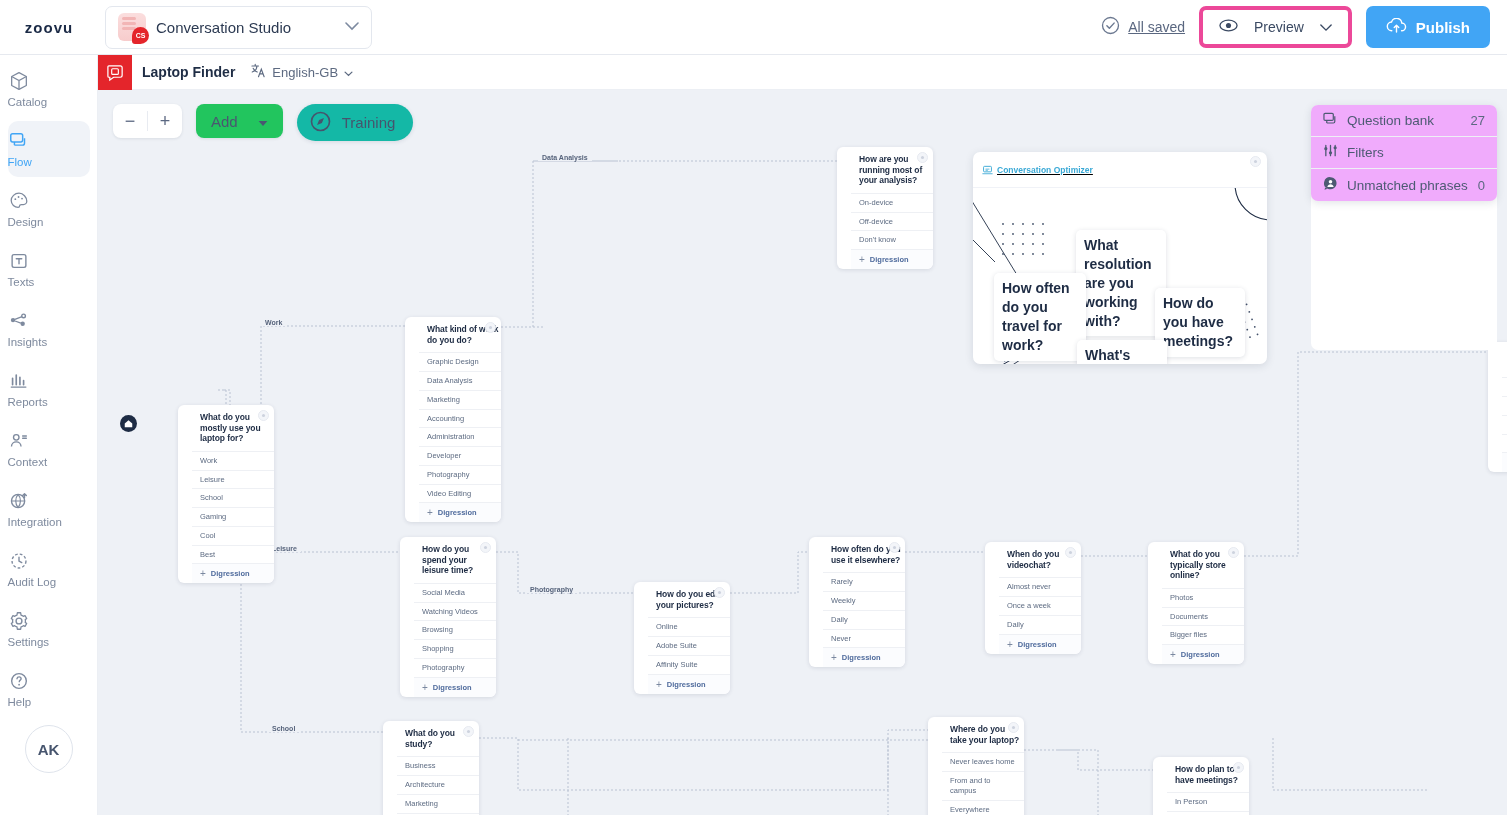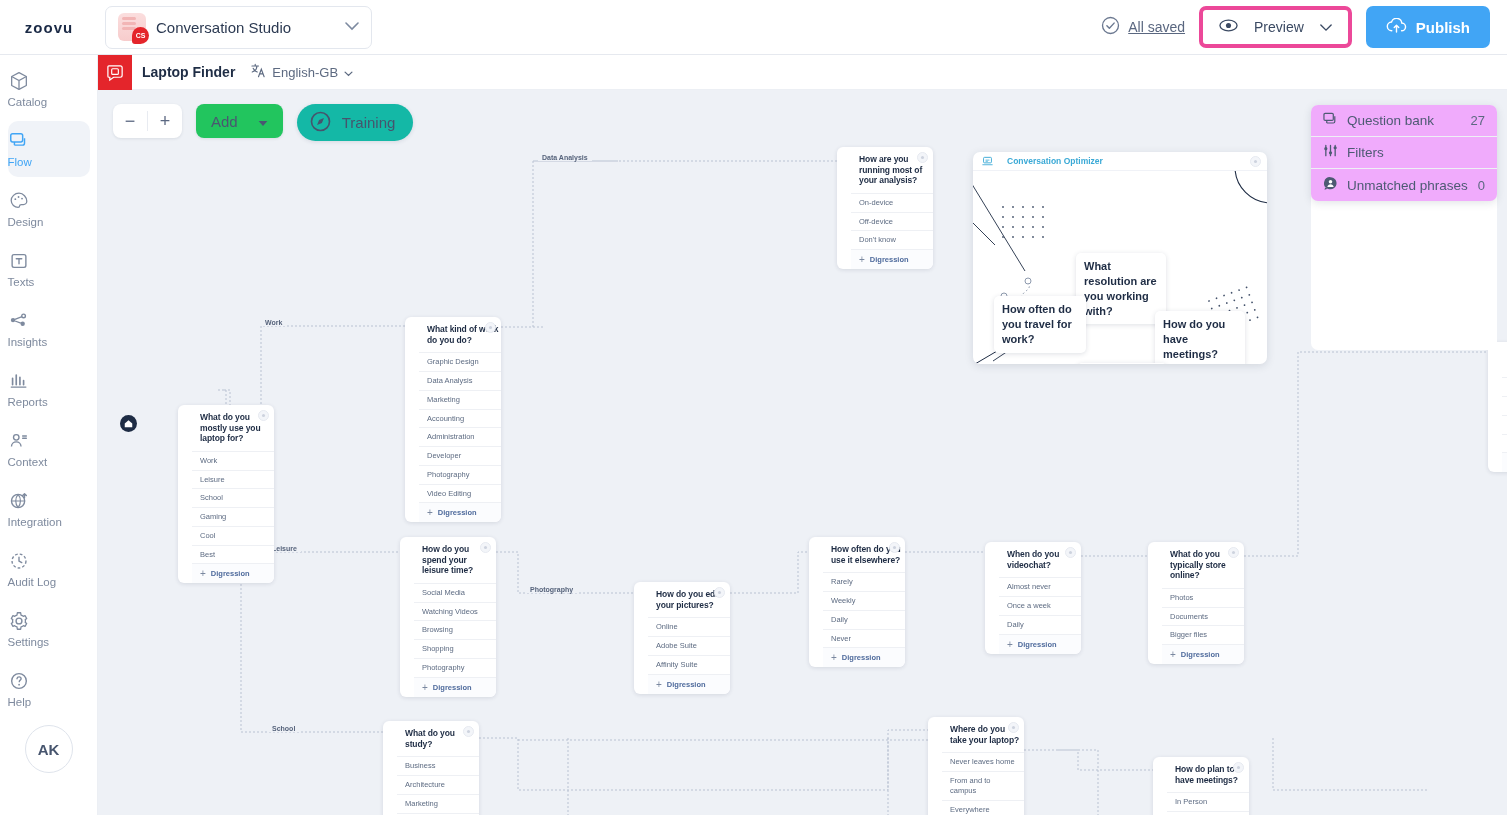--- a/index.html
+++ b/index.html
@@ -195,29 +195,29 @@
     color: #56637b; z-index: 8; white-space: nowrap; font-weight: 600;
   }
 
   
   .optimizer {
     position: absolute; left: 875px; top: 62px; width: 294px; height: 212px;
     background: #fff; border-radius: 7px; box-shadow: 0 2px 9px rgba(30,45,70,.13);
     z-index: 22; overflow: hidden;
   }
   .opt-head {
-    height: 19px; display: flex; align-items: center; gap: 14px; padding: 0 9px;
-    border-bottom: 1px solid #f0f2f7; position: relative;
+    height: 36px; display: flex; align-items: center; gap: 4px; padding: 0 9px;
+    border-bottom: 1px solid #f0f2f7; position: relative; text-decoration: underline;
   }
   .opt-head .t { font-size: 8.5px; font-weight: 700; color: #3aa9d6; }
   .opt-body { position: relative; height: 193px; }
   .opt-card {
     position: absolute; background: #fff; border-radius: 5px;
     box-shadow: 0 1px 5px rgba(35,50,75,.15); padding: 6px 8px;
-    font-size: 11px; font-weight: 700; color: #1e2c44; line-height: 1.35; margin-top: 40px;
+    font-size: 14px; font-weight: 700; color: #1e2c44; line-height: 1.35;
   }
   .opt-svg { position: absolute; inset: 0; }
 
   
   .node.cut { width: 96px; overflow: hidden; }
 </style>
 </head>
 <body>
 
 <div class="topbar">

